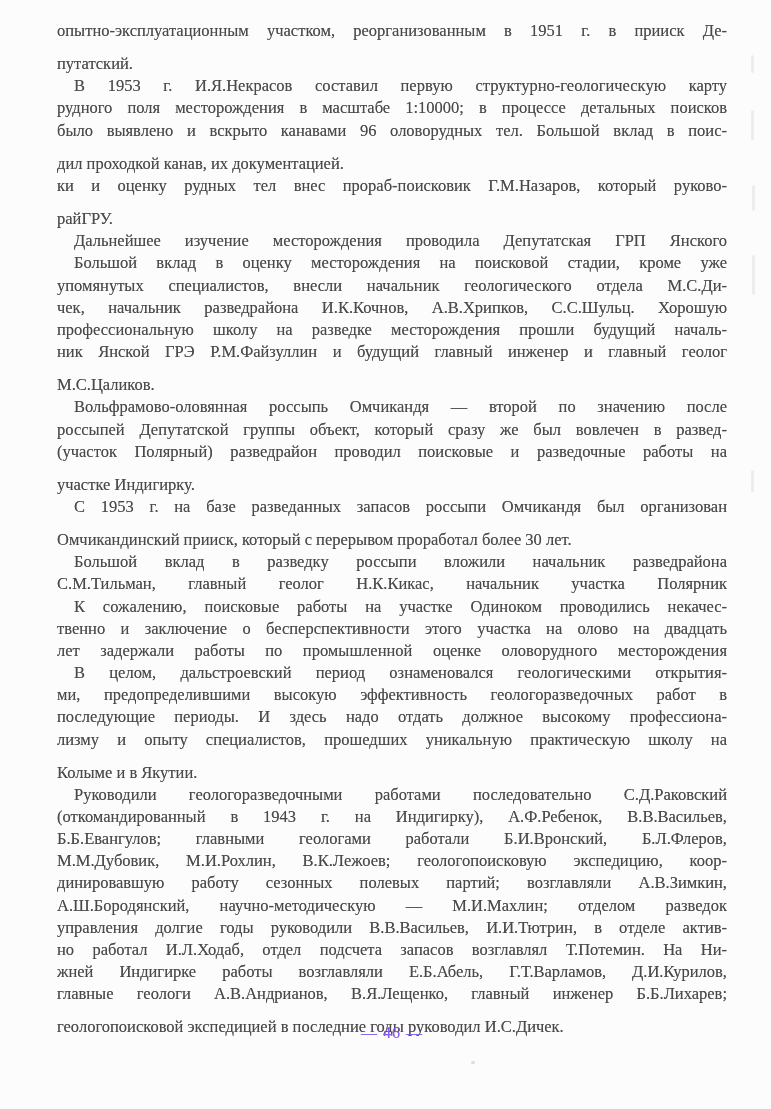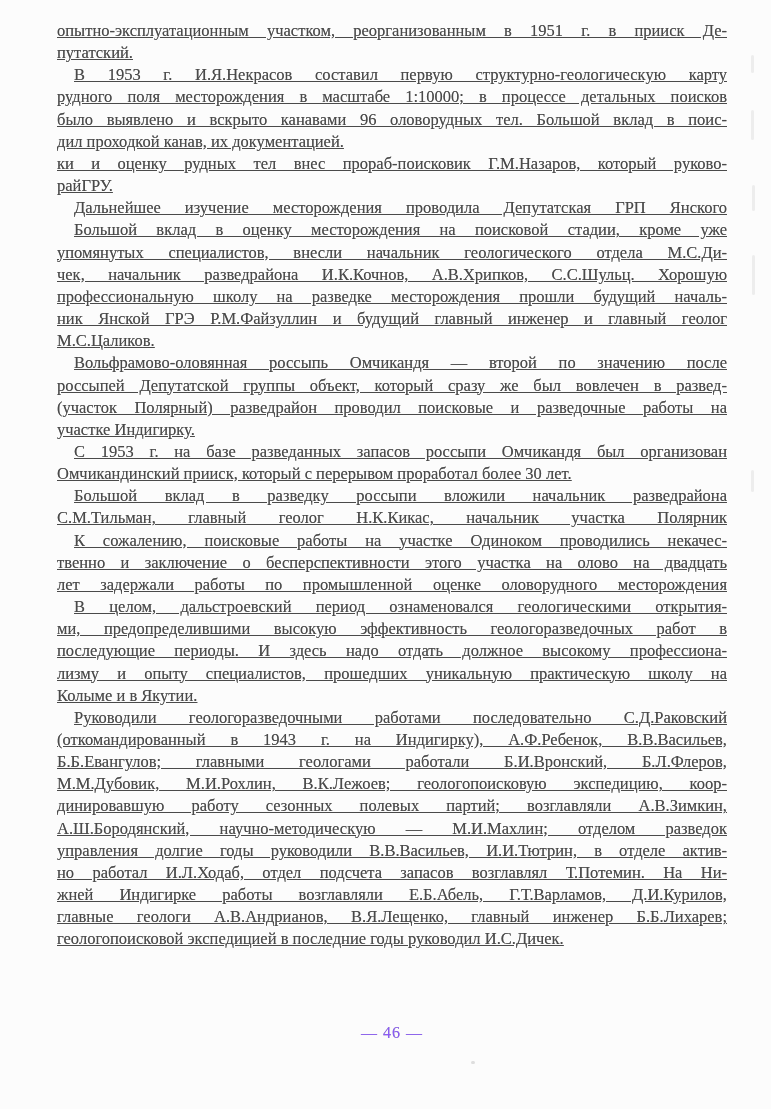--- a/index.html
+++ b/index.html
@@ -19,28 +19,28 @@
   }
   .text-block {
     position: absolute;
     left: 57px;
     top: 20px;
     width: 670px;
     font-size: 16.5px;
     line-height: 22.16px;
     text-shadow: 0 0 0.6px rgba(70,70,70,0.55);
   }
-  .paragraph { margin: 0; padding: 0; text-decoration: underline; }
+  .paragraph { margin: 0; padding: 0; }
   .line {
     height: 22.16px;
     overflow: hidden;
     text-align: justify;
     text-align-last: justify;
   }
-  .line.plain { text-align-last: left; }
+  .line.plain { text-align-last: left; margin-top: 11px; }
   .line.indented { text-indent: 17px; }
   .footer {
     position: absolute;
     left: 57px;
     top: 1024px;
     width: 670px;
     text-align: center;
     font-size: 16px;
     color: #8b5cf6;
     letter-spacing: 1px;

